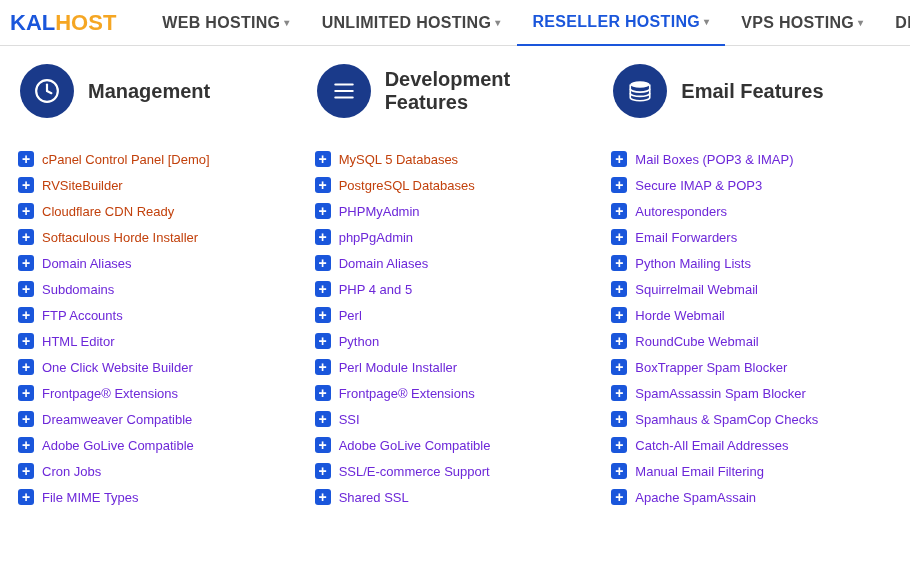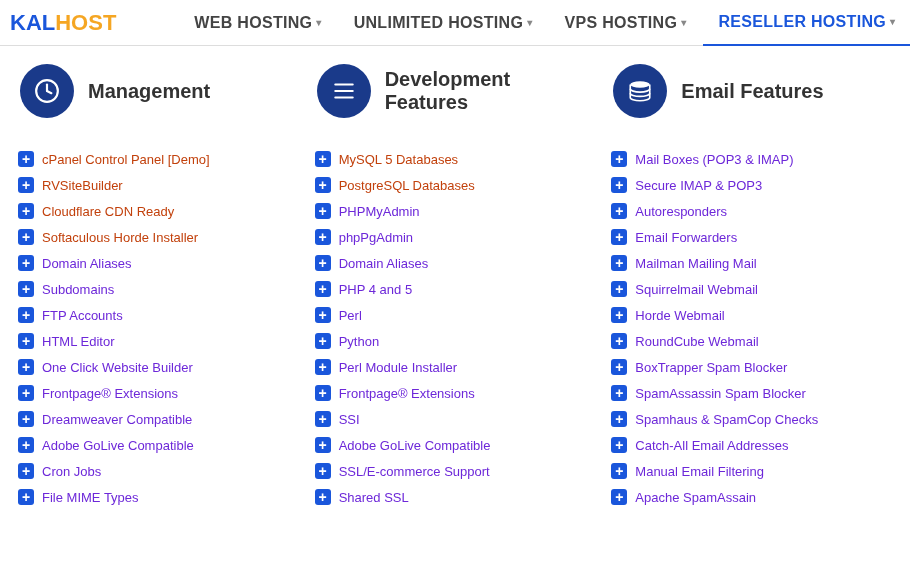--- a/index.html
+++ b/index.html
@@ -6,21 +6,20 @@
     body { font-family: Arial, sans-serif; font-size: 13px; color: #333; background: #fff; }
 
     
     .navbar {
       display: flex;
       align-items: center;
       background: #fff;
       border-bottom: 1px solid #ddd;
       padding: 0 10px;
       height: 46px;
-      gap: 32px;
     }
     .logo {
       font-size: 22px;
       font-weight: bold;
       margin-right: 30px;
       text-decoration: none;
     }
     .logo-kal { color: #1a56db; }
     .logo-host { color: #f5a623; }
     .nav-items {
@@ -135,22 +134,22 @@
 </head>
 <body>
 
 <nav class="navbar">
   <a class="logo" href="#">
     <span class="logo-kal">KAL</span><span class="logo-host">HOST</span>
   </a>
   <ul class="nav-items" id="nav-items-list">
   <li class="nav-item">WEB HOSTING</li>
       <li class="nav-item">UNLIMITED HOSTING</li>
+      <li class="nav-item active">RESELLER HOSTING</li>
       <li class="nav-item">VPS HOSTING</li>
-      <li class="nav-item active">RESELLER HOSTING</li>
       <li class="nav-item">DEDICATED SERVER</li>
     </ul>
 </nav>
 
 <div class="content">
 
   <div class="section-headers" id="section-headers">
   <div class="section-header">
         <div class="section-icon">
           <svg viewBox="0 0 24 24" xmlns="http://www.w3.org/2000/svg">
@@ -313,21 +312,21 @@
         <div class="feature-item">
           <span class="plus-icon">+</span>
           <span class="feature-text">Autoresponders</span>
         </div>
         <div class="feature-item">
           <span class="plus-icon">+</span>
           <span class="feature-text">Email Forwarders</span>
         </div>
         <div class="feature-item">
           <span class="plus-icon">+</span>
-          <span class="feature-text">Mailman Mailing Mail</span>
+          <span class="feature-text">Python Mailing Lists</span>
         </div>
         <div class="feature-item">
           <span class="plus-icon">+</span>
           <span class="feature-text">Squirrelmail Webmail</span>
         </div>
         <div class="feature-item">
           <span class="plus-icon">+</span>
           <span class="feature-text">Horde Webmail</span>
         </div>
         <div class="feature-item">

